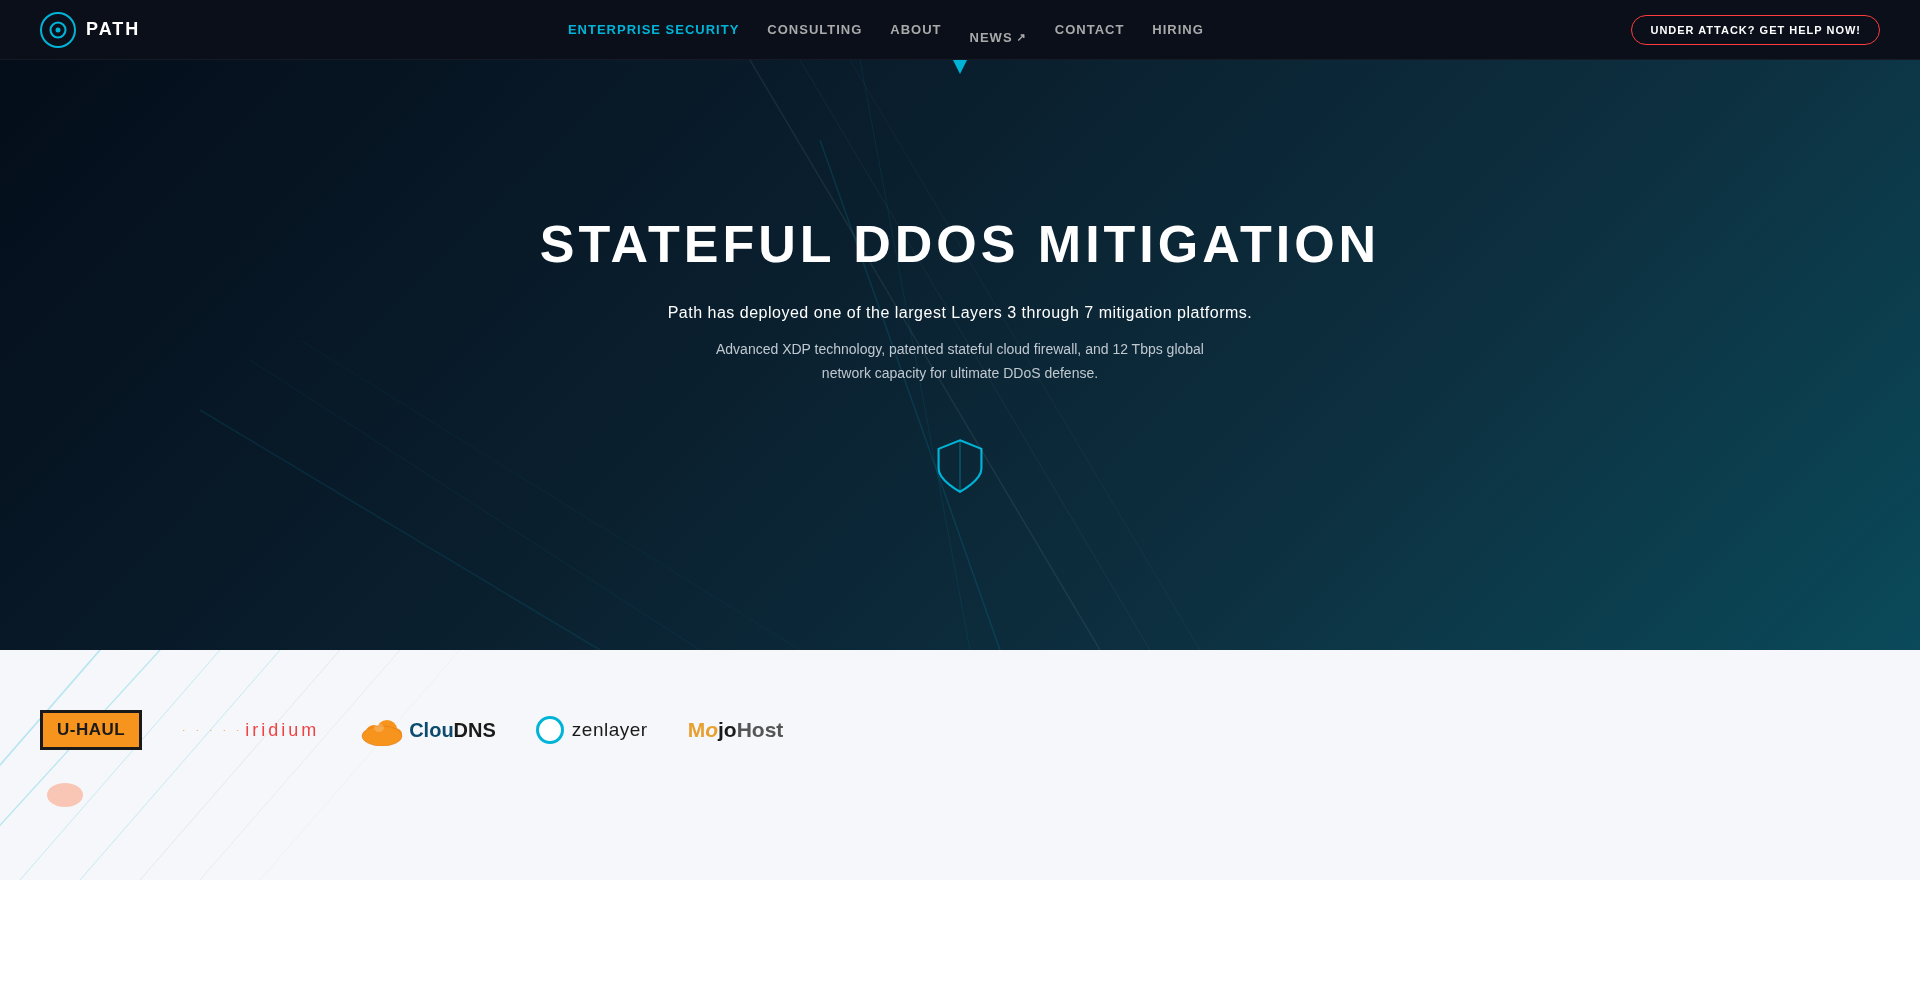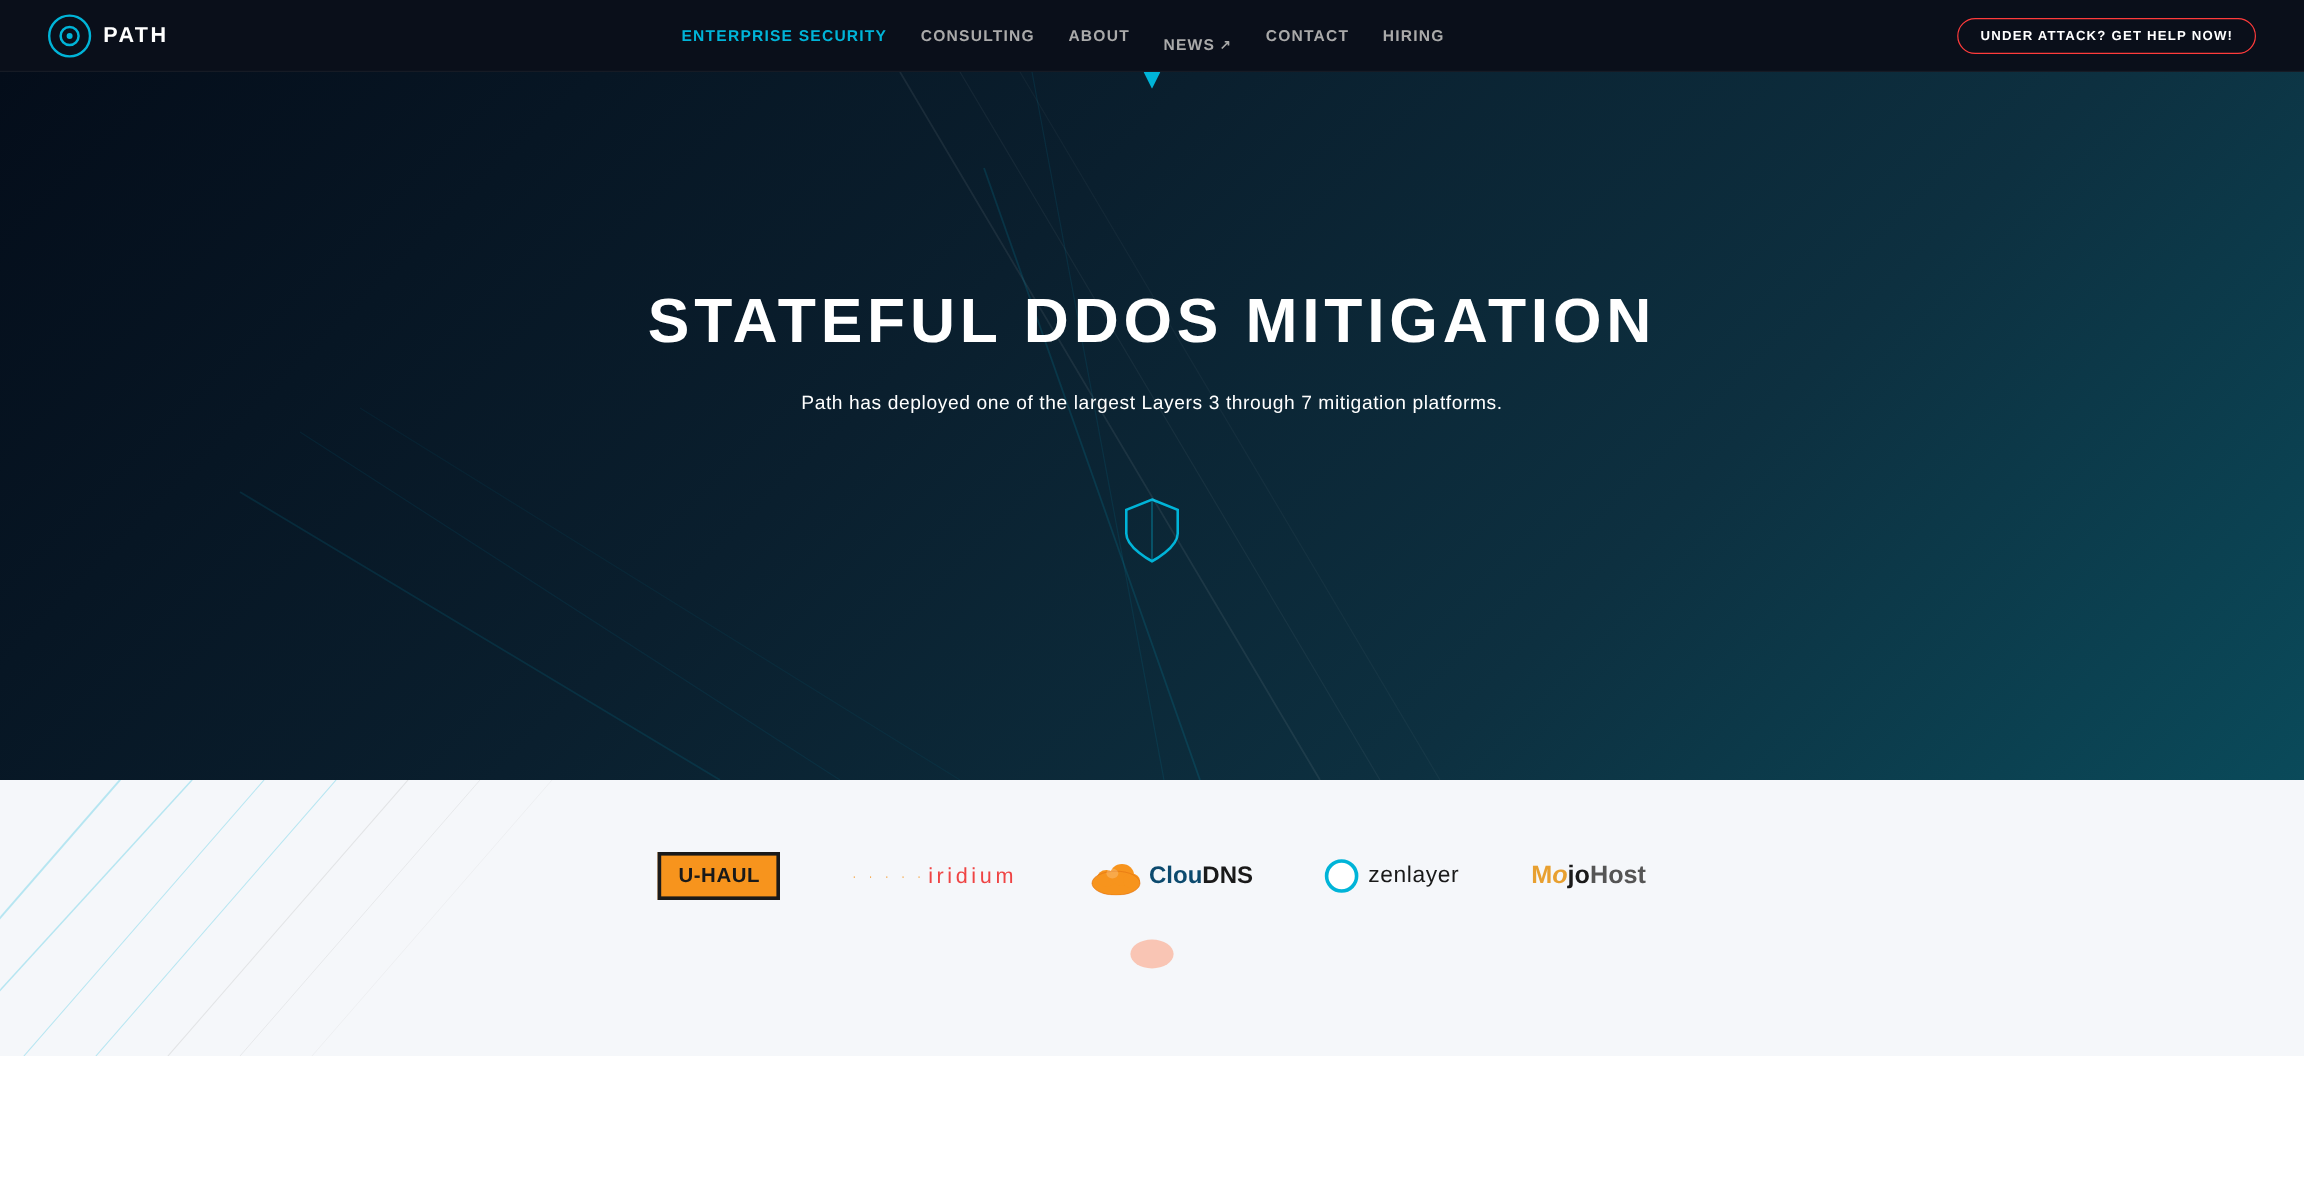--- a/index.html
+++ b/index.html
@@ -72,22 +72,22 @@
     .customers-title {
       text-align: center; font-size: 13px; font-weight: 700;
       letter-spacing: 2px; text-transform: uppercase; color: #555;
       margin-bottom: 40px;
     }
     .customers-title-divider {
       display: flex; align-items: center; justify-content: center; gap: 20px;
     }
     .divider-line { flex: 1; max-width: 300px; height: 1px; background: #ccc; }
     .logos-row {
-      display: flex; align-items: center; justify-content: center;
-      gap: 60px; flex-wrap: wrap; margin-bottom: 30px; z-index: 2; position: relative;
+      display: flex; align-items: center; 
+      gap: 40px; flex-wrap: wrap; margin-bottom: 30px; z-index: 2; position: relative;
     }
     .logo-item { display: flex; align-items: center; }
 
     
     .logo-row2 { margin-top: 10px; }
 
     
     .customers-deco {
       position: absolute; bottom: 0; left: 0; width: 50%; height: 100%; pointer-events: none;
       overflow: hidden; opacity: 0.25;
@@ -151,20 +151,21 @@
 
       <line x1="200" y1="350" x2="600" y2="590" stroke="rgba(0,180,216,0.12)" stroke-width="1.5"></line>
       <line x1="250" y1="300" x2="700" y2="590" stroke="rgba(0,180,216,0.08)" stroke-width="1"></line>
       <line x1="300" y1="280" x2="800" y2="590" stroke="rgba(0,180,216,0.06)" stroke-width="1"></line>
     </svg>
   </div>
 
   <div class="hero-content">
     <h1 class="hero-title">STATEFUL DDOS MITIGATION</h1>
     <p class="hero-subtitle">Path has deployed one of the largest Layers 3 through 7 mitigation platforms.</p>
+    <p class="hero-desc">Advanced XDP technology, patented stateful cloud firewall, and 12 Tbps global network capacity for ultimate DDoS defense.</p>
   </div>
 
   <div class="hero-shield">
     <svg class="shield-icon" viewBox="0 0 60 70" fill="none" stroke="#00b4d8" stroke-width="2.5">
       <path d="M30 5 L55 15 L55 38 C55 52 30 65 30 65 C30 65 5 52 5 38 L5 15 Z"></path>
       <line x1="30" y1="5" x2="30" y2="65" stroke="#00b4d8" stroke-width="1.5" opacity="0.4"></line>
     </svg>
   </div>
 </section>
 

